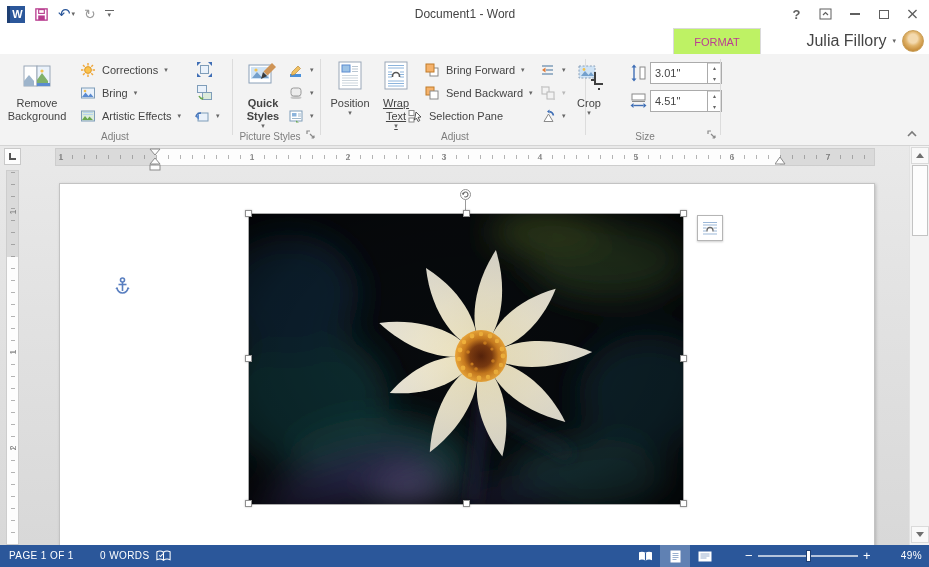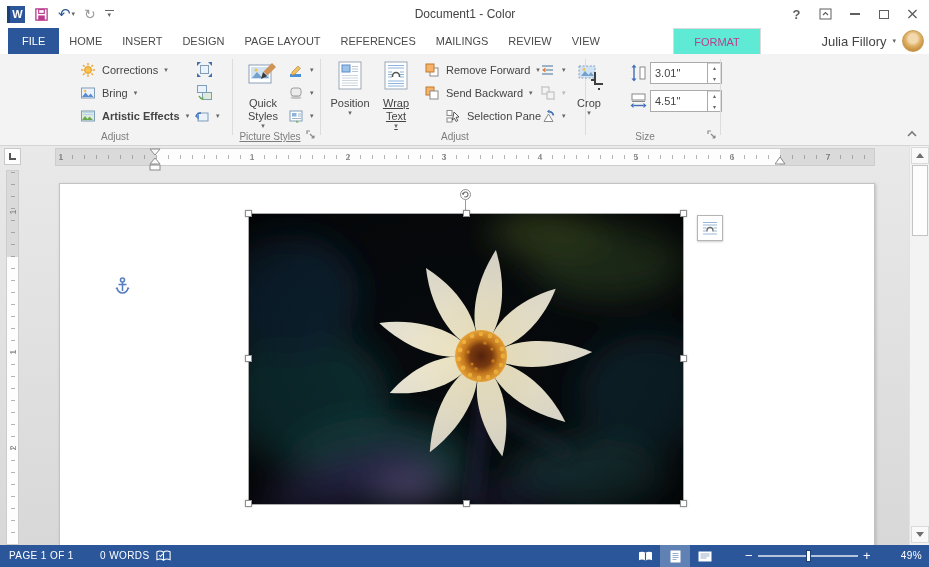--- a/index.html
+++ b/index.html
@@ -28,23 +28,23 @@
   .wbtn.help { font-size:13px; font-weight:bold; }
   .max-box { width:10px; height:9px; border:1px solid #5f5f5f; }
   .min-bar { width:10px; border-top:2px solid #5f5f5f; }
   .close-x { font-size:16px; line-height:16px; font-family:"DejaVu Sans",sans-serif; }
   
   .tabrow { position:absolute; left:0; top:28px; width:929px; height:26px; background:#fff; }
   .tabs { position:absolute; left:8px; top:0; display:flex; height:26px; }
   .tab { padding:0 10px; line-height:26px; font-size:11px; color:#4a4a4a; }
   .tab.file { background:#2b579a; color:#fff; padding:0 14px; }
   .tab.format { position:absolute; left:673px; top:0; width:88px; text-align:center; padding:0;
-                color:#bb3d92; background:#5eead4; border:1px solid #dadada; border-bottom:none; }
+                color:#bb3d92; background:#bef264; border:1px solid #dadada; border-bottom:none; }
   .account { position:absolute; right:5px; top:1px; height:24px; display:flex; align-items:center; gap:6px; }
-  .account-name { font-size:13px; color:#444; }
+  .account-name { font-size:16px; color:#444; }
   .avatar { width:22px; height:22px; border-radius:50%;
             background:radial-gradient(circle at 50% 38%, #f3d9ae 28%, #e0b36a 46%, #c9913f 72%, #a8732c 100%);
             border:1px solid #caa05a; }
   
   .ribbon { position:absolute; left:0; top:54px; width:929px; height:92px; background:#f3f3f3;
             border-bottom:1px solid #d4d4d4; }
   .gdiv { position:absolute; top:5px; height:76px; width:1px; background:#dcdcdc; }
   .glabel { position:absolute; bottom:3px; font-size:10px; color:#7d7d7d; text-align:center; }
   .launcher { position:absolute; bottom:4px; width:11px; height:11px; }
   .rbtn-big { position:absolute; top:3px; height:81px; display:flex; flex-direction:column; align-items:center;
@@ -131,21 +131,21 @@
       <span class="dd">▾</span>
     </div>
     <div class="qat-btn">
       <span class="glyph-redo">↻</span>
     </div>
     <div class="qat-more">
       <span class="bar"></span>
       <span class="dd">▾</span>
     </div>
   </div>
-  <div class="win-title">Document1 - Color</div>
+  <div class="win-title">Document1 - Word</div>
   <div class="winctrls">
     <div class="wbtn help">
       <span>?</span>
     </div>
     <div class="wbtn">
       <svg width="13" height="12" viewBox="0 0 13 12">
         <rect x="1" y="1" width="11" height="10" fill="none" stroke="#5f5f5f"></rect>
         <path d="M4 7 L6.5 4.5 L9 7" fill="none" stroke="#5f5f5f" stroke-width="1.2"></path>
       </svg>
     </div>
@@ -155,62 +155,64 @@
     <div class="wbtn">
       <span class="max-box"></span>
     </div>
     <div class="wbtn">
       <span class="close-x">×</span>
     </div>
   </div>
 </div>
 
 <div class="tabrow">
-  <div class="tabs">
-    <div class="tab file">FILE</div>
-    <div class="tab">HOME</div>
-    <div class="tab">INSERT</div>
-    <div class="tab">DESIGN</div>
-    <div class="tab">PAGE LAYOUT</div>
-    <div class="tab">REFERENCES</div>
-    <div class="tab">MAILINGS</div>
-    <div class="tab">REVIEW</div>
-    <div class="tab">VIEW</div>
-  </div>
   <div class="tab format">FORMAT</div>
   <div class="account">
     <span class="account-name">Julia Fillory</span>
     <span class="dd">▾</span>
     <span class="avatar"></span>
   </div>
 </div>
 
 <div class="ribbon">
 
+  <div class="rbtn-big" style="left:6px; width:62px;">
+    <span class="bicon">
+      <svg width="32" height="32" viewBox="0 0 32 32">
+        <rect x="3" y="6" width="13" height="20" fill="#fefefe" stroke="#9aa7b8"></rect>
+        <path d="M3 21 l5-6 5 6 v5 H3z" fill="#9db4cb"></path>
+        <rect x="16" y="6" width="13" height="20" fill="#eaf2fb" stroke="#9aa7b8"></rect>
+        <path d="M16 20 l5-7 6 8 v5 H16z" fill="#7fb069"></path>
+        <rect x="16" y="23" width="13" height="3" fill="#5b8bd0"></rect>
+        <circle cx="21" cy="11" r="1.6" fill="#f2c14e"></circle>
+      </svg>
+    </span>
+    <span>Remove Background</span>
+  </div>
 
   <div class="rrow" style="left:80px; top:5px;">
     <svg width="16" height="16" viewBox="0 0 16 16">
       <circle cx="8" cy="8" r="3.4" fill="#fbc34d" stroke="#e09a26"></circle>
       <g stroke="#f0a73c" stroke-width="1.4">
         <path d="M8 1 V3.4 M8 12.6 V15 M1 8 H3.4 M12.6 8 H15 M3 3 l1.7 1.7 M11.3 11.3 L13 13 M13 3 l-1.7 1.7 M4.7 11.3 L3 13"></path>
       </g>
     </svg>
     <span>Corrections</span>
     <span class="dd">▾</span>
   </div>
   <div class="rrow" style="left:80px; top:28px;">
     <svg width="16" height="16" viewBox="0 0 16 16">
       <rect x="1.5" y="3" width="13" height="10" fill="#eaf2fb" stroke="#7f9db9"></rect>
       <circle cx="5" cy="6" r="1.3" fill="#f2c14e"></circle>
       <path d="M2 12 l3.5-4.5 3 3.5 2-2.5 3 3.5 H2z" fill="#5b8bd0"></path>
     </svg>
     <span>Bring</span>
     <span class="dd">▾</span>
   </div>
-  <div class="rrow" style="left:80px; top:51px;font-weight:bold;">
+  <div class="rrow" style="left:80px; top:51px;">
     <svg width="16" height="16" viewBox="0 0 16 16">
       <rect x="1.5" y="3" width="13" height="10" fill="#dcebdc" stroke="#7f9db9"></rect>
       <path d="M2 12 l3-4 2.5 3 2-2.5 3.5 3.5 H2z" fill="#6aa84f"></path>
       <path d="M3 4.5 h10 M3 6.5 h10" stroke="#b8d4ec" stroke-width="1"></path>
     </svg>
     <span>Artistic Effects</span>
     <span class="dd">▾</span>
   </div>
 
   <div class="sic" style="left:193px; top:5px;">
@@ -237,21 +239,21 @@
       <rect x="5" y="5" width="10" height="8" fill="#eaf2fb" stroke="#7f9db9"></rect>
       <path d="M10 11 l-3-3 3-3z" fill="#5b8bd0" transform="translate(-4,1)"></path>
       <path d="M3 9 a5 4 0 0 1 5-4" fill="none" stroke="#3f6eb5" stroke-width="1.4"></path>
     </svg>
     <span class="dd">▾</span>
   </div>
 
   <div class="glabel" style="left:60px; width:110px;">Adjust</div>
   <div class="gdiv" style="left:232px;"></div>
 
-  <div class="rbtn-big" style="left:240px; width:46px;">
+  <div class="rbtn-big" style="left:240px; width:46px;font-weight:bold;">
     <span class="bicon">
       <svg width="32" height="32" viewBox="0 0 32 32">
         <rect x="2" y="5" width="22" height="18" fill="#fff" stroke="#8aa0b8"></rect>
         <rect x="4" y="7" width="18" height="12" fill="#cfe3f5"></rect>
         <path d="M5 18 l5-6 4.5 5 3-3.5 4.5 4.5 H5z" fill="#74a0cc"></path>
         <circle cx="9" cy="10" r="1.6" fill="#f2c14e"></circle>
         <path d="M25 3 l4 4 -8.5 8.5 -4-4z" fill="#cf9456"></path>
         <path d="M16 12 l4 4 -4.5 2.2 -1.7 0.8 0.8-2z" fill="#3b3b3b"></path>
       </svg>
     </span>
@@ -276,21 +278,21 @@
   <div class="rrow" style="left:288px; top:51px;">
     <svg width="16" height="16" viewBox="0 0 16 16">
       <rect x="2" y="3" width="12" height="10" fill="#fff" stroke="#7f9db9"></rect>
       <rect x="4" y="5" width="4.5" height="3.5" fill="#8cb4dc"></rect>
       <path d="M10 6 h3 M10 8 h3 M4 10.5 h9" stroke="#a0b8cc"></path>
       <path d="M4 13.5 l3 2 -3 0z" fill="#6aa84f" transform="translate(4,-1)"></path>
     </svg>
     <span class="dd">▾</span>
   </div>
 
-  <div class="glabel" style="left:232px; width:76px;text-decoration:underline;">Picture Styles</div>
+  <div class="glabel" style="left:232px; width:76px;">Picture Styles</div>
   <div class="launcher" style="left:306px;">
     <svg width="10" height="10" viewBox="0 0 10 10">
         <path d="M1 4 V1 H4 M4 4 l4 4 M8 8 V5.5 M8 8 H5.5" fill="none" stroke="#8a8a8a" stroke-width="1.2"></path>
       </svg>
   </div>
   <div class="gdiv" style="left:320px;"></div>
 
   <div class="rbtn-big" style="left:328px; width:44px;">
     <span class="bicon">
       <svg width="30" height="32" viewBox="0 0 30 32">
@@ -315,32 +317,32 @@
     </span>
     <span style="width:40px;">Wrap Text</span>
     <span class="dd">▾</span>
   </div>
 
   <div class="rrow" style="left:424px; top:5px;">
     <svg width="16" height="16" viewBox="0 0 16 16">
       <rect x="6" y="6" width="8" height="8" fill="#fff" stroke="#8a8a8a"></rect>
       <rect x="2" y="2" width="8" height="8" fill="#f5b26b" stroke="#c07b28"></rect>
     </svg>
-    <span>Remove Forward</span>
+    <span>Bring Forward</span>
     <span class="dd">▾</span>
   </div>
   <div class="rrow" style="left:424px; top:28px;">
     <svg width="16" height="16" viewBox="0 0 16 16">
       <rect x="2" y="2" width="8" height="8" fill="#f5b26b" stroke="#c07b28"></rect>
       <rect x="6" y="6" width="8" height="8" fill="#fff" stroke="#8a8a8a"></rect>
     </svg>
     <span>Send Backward</span>
     <span class="dd">▾</span>
   </div>
-  <div class="rrow" style="left:445px; top:51px;">
+  <div class="rrow" style="left:407px; top:51px;">
     <svg width="16" height="16" viewBox="0 0 16 16">
       <rect x="2" y="2.5" width="5" height="5" fill="#fff" stroke="#8a8a8a"></rect>
       <rect x="2" y="10" width="5" height="4" fill="#fff" stroke="#8a8a8a"></rect>
       <path d="M9 4 l5 5 -3 .3 1.8 3.2 -1.6 1 -1.8-3.4 -2 2z" fill="#fff" stroke="#444" stroke-width=".9"></path>
     </svg>
     <span>Selection Pane</span>
   </div>
 
   <div class="rrow" style="left:540px; top:5px;">
     <svg width="16" height="16" viewBox="0 0 16 16">

